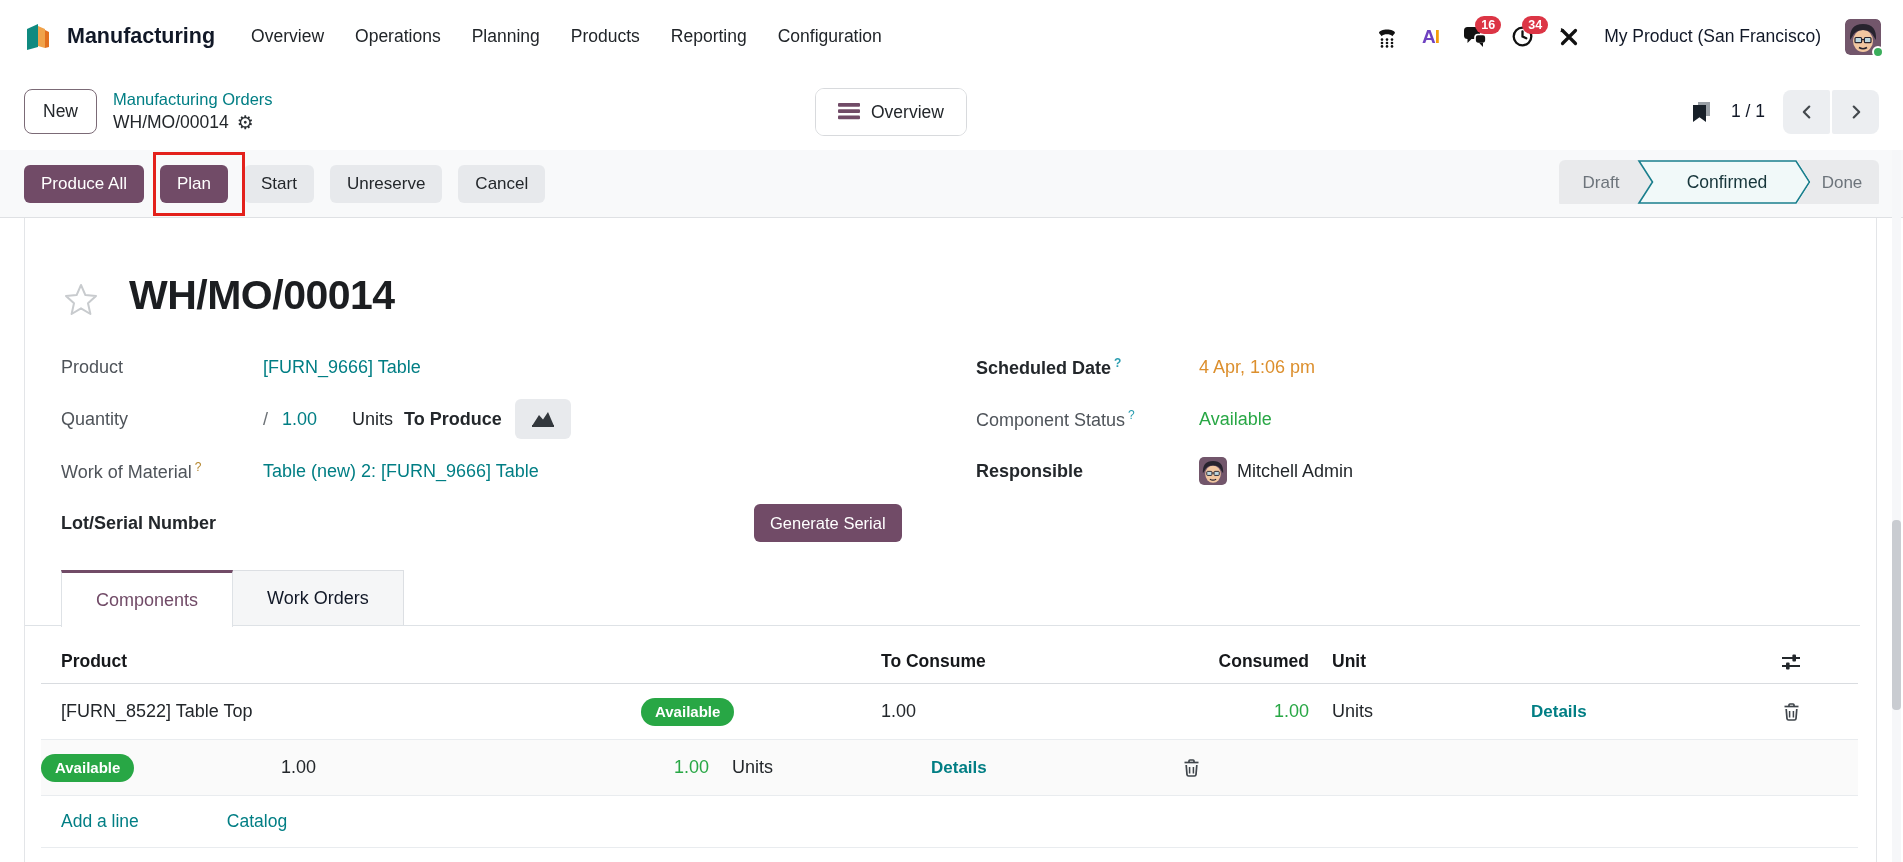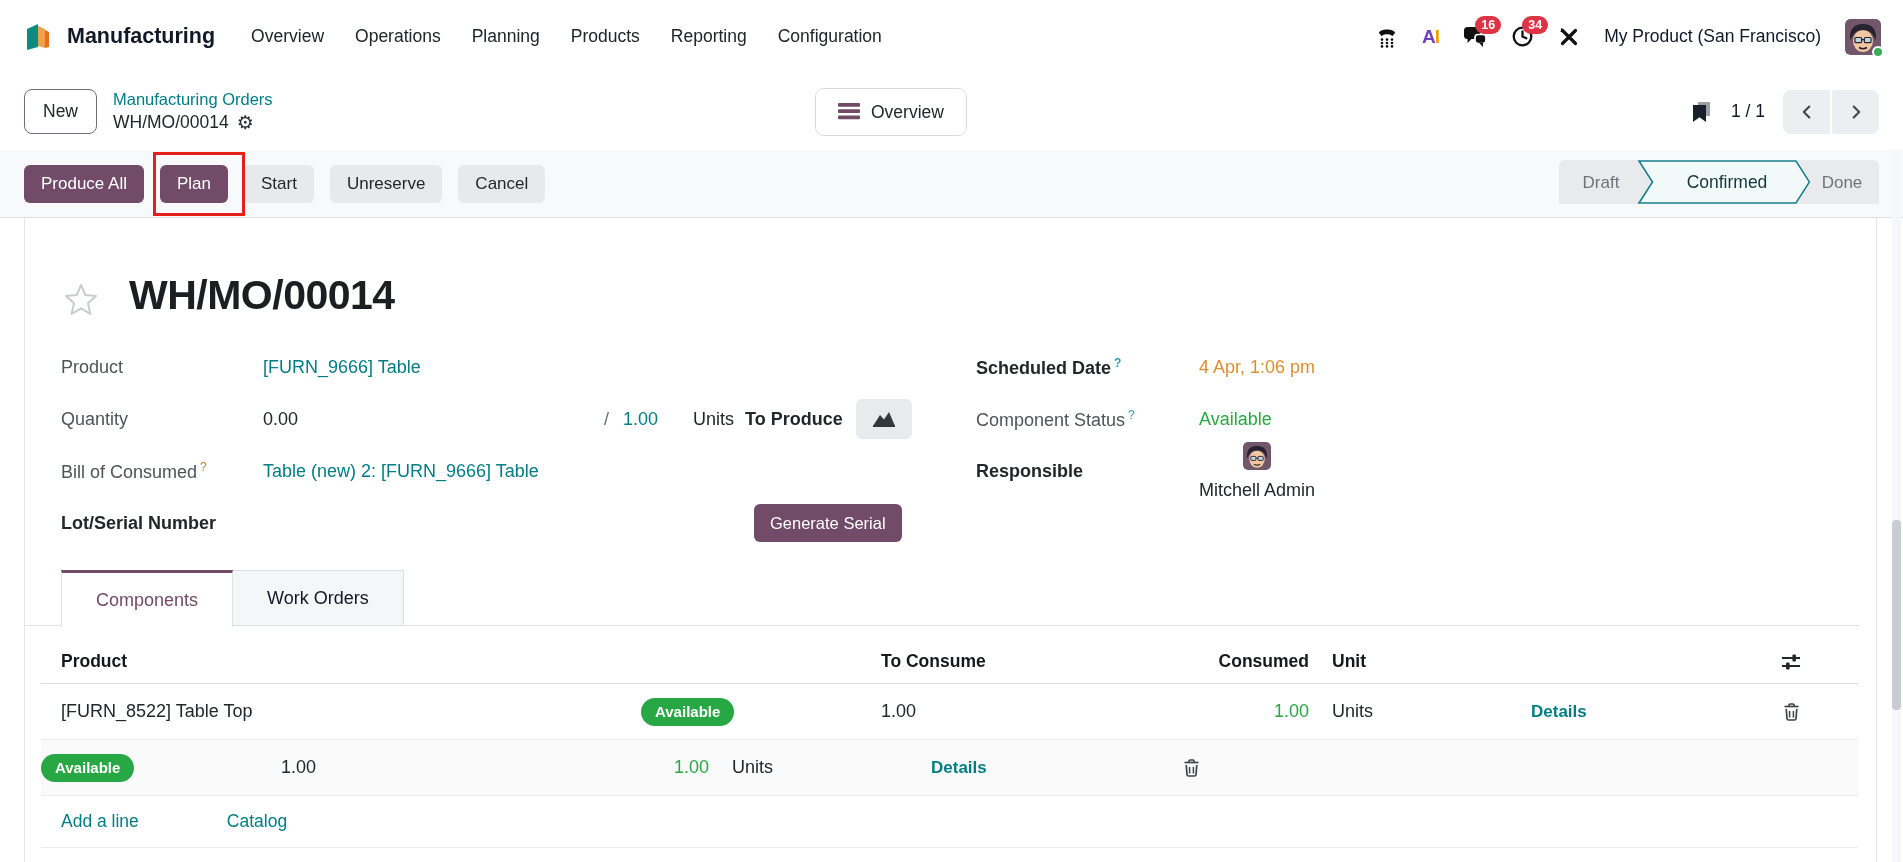--- a/index.html
+++ b/index.html
@@ -78,21 +78,21 @@
   .qty-total { color:#017e84; margin-left:14px; cursor:pointer; }
   .qty-units { margin-left:35px; color:#23272b; }
   .qty-toproduce { margin-left:11px; font-weight:600; color:#23272b; }
   .chart-btn { margin-left:13px; width:56px; height:40px; background:#e8eaed; border:none;
                border-radius:6px; display:flex; align-items:center; justify-content:center; cursor:pointer; }
   .gen-serial { position:absolute; left:693px; top:7px; height:38px; padding:0 16px; background:#714b67;
                 color:#fff; border:none; border-radius:6px; font-size:16.5px; font-weight:500;
                 cursor:pointer; font-family:inherit; }
   .sched-val { color:#dc8f2d; }
   .avail-val { color:#28a745; }
-  .resp-wrap { display:flex; align-items:center; gap:10px;flex-direction:column; }
+  .resp-wrap { display:flex; align-items:center; gap:10px; }
 
   
   .tabs { position:absolute; left:0; right:16px; top:352px; height:56px; display:flex; align-items:flex-start;
           padding-left:36px; border-bottom:1px solid #dee2e6; }
   .tab { height:55px; padding:0 34px; display:flex; align-items:center; font-size:18px; cursor:pointer;
          background:#f5f6f7; border:1px solid #dcdfe3; border-bottom:none; color:#111827; }
   .tab.active { background:#fff; color:#714b67; border-top:3px solid #714b67; margin-bottom:-1px;
                 border-left-color:#dee2e6; border-right-color:#dee2e6; height:57px; }
   .tab + .tab { border-left:none; }
 
@@ -279,34 +279,33 @@
     </span>
     <div class="rec-title">WH/MO/00014</div>
 
     <div class="fields-left">
       <div class="frow">
         <span class="flabel">Product</span>
         <span class="link">[FURN_9666] Table</span>
       </div>
       <div class="frow">
         <span class="flabel">Quantity</span>
-        <span class="qty-val">0.00</span>
         <span class="qty-sep">/</span>
         <span class="qty-total">1.00</span>
         <span class="qty-units">Units</span>
         <span class="qty-toproduce">To Produce</span>
         <button class="chart-btn">
           <svg width="26" height="20" viewBox="0 0 26 20">
             <path d="M2 17 L9 6 L13 10.5 L18 3 L24 17 Z" fill="#33383d"></path>
             <path d="M2 17 H24" stroke="#33383d" stroke-width="2"></path>
           </svg>
         </button>
       </div>
       <div class="frow">
-        <span class="flabel"><span>Bill of Consumed</span><sup class="sup-help sup-gold">?</sup></span>
+        <span class="flabel"><span>Work of Material</span><sup class="sup-help sup-gold">?</sup></span>
         <span class="link">Table (new) 2: [FURN_9666] Table</span>
       </div>
       <div class="frow">
         <span class="flabel lbl-bold">Lot/Serial Number</span>
         <button class="gen-serial">Generate Serial</button>
       </div>
     </div>
 
     <div class="fields-right">
       <div class="frow">

